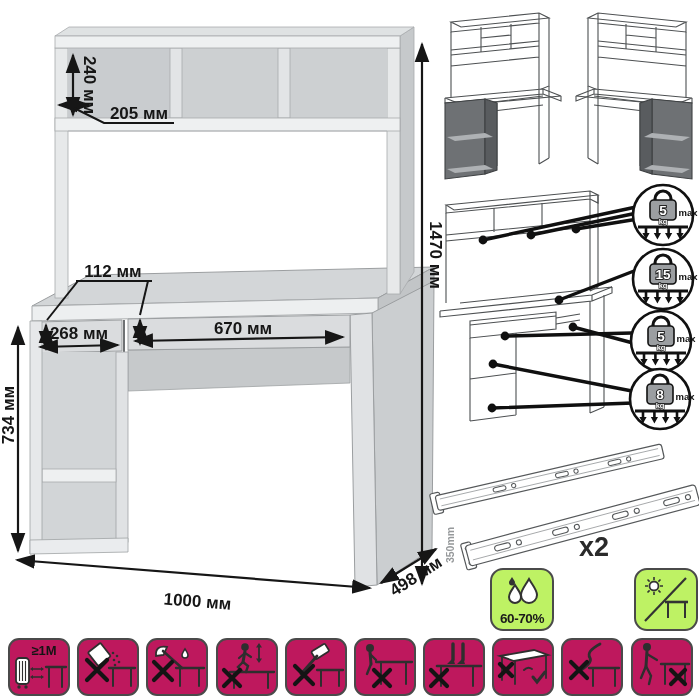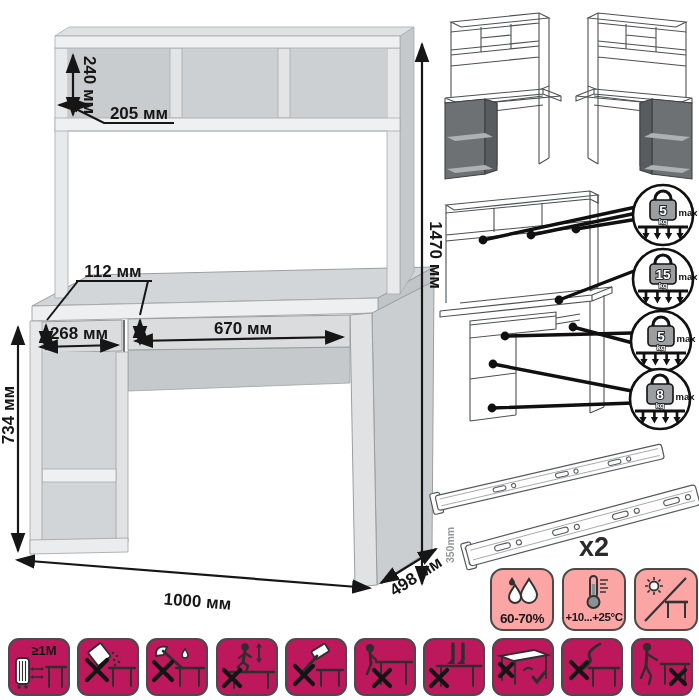--- a/index.html
+++ b/index.html
@@ -9,21 +9,21 @@
   .dim{font:700 17px "Liberation Sans",sans-serif;fill:#161616;}
   .dimline{stroke:#161616;stroke-width:2.2;fill:none;}
   .leader{stroke:#161616;stroke-width:2;fill:none;}
   .lineart{stroke:#4d5052;stroke-width:1.1;fill:#ffffff;}
   .lineart-n{stroke:#4d5052;stroke-width:1.1;fill:none;}
   .callout-line{stroke:#101010;stroke-width:3.4;stroke-linecap:round;}
   .wval{font:700 13.5px "Liberation Sans",sans-serif;fill:#ffffff;stroke:#222;stroke-width:2px;paint-order:stroke;text-anchor:middle;}
   .wkg{font:700 7.5px "Liberation Sans",sans-serif;fill:#ffffff;stroke:#222;stroke-width:1.6px;paint-order:stroke;text-anchor:middle;}
   .wmax{font:700 9.5px "Liberation Sans",sans-serif;fill:#111;}
   .envbox{position:absolute;top:568px;width:64px;height:63px;border:2.2px solid #4a4a4a;border-radius:13px;
-          background:#fca5a5;box-sizing:border-box;display:flex;flex-direction:column;align-items:center;
+          background:#bef264;box-sizing:border-box;display:flex;flex-direction:column;align-items:center;
           justify-content:flex-start;padding-top:4px;}
   .envlabel{font:700 13.5px "Liberation Sans",sans-serif;color:#1a1a1a;letter-spacing:-0.4px;margin-top:1px;}
   .picto{position:absolute;top:638px;width:62px;height:58px;border:2.2px solid #4a4a4a;border-radius:11px;
          background:#be185d;box-sizing:border-box;}
   .picto svg{left:0;top:0;}
   .xmark{stroke:#141414;stroke-width:4.2;stroke-linecap:round;}
   .pline{stroke:#2e2e2e;fill:none;stroke-linecap:round;}
   .ptext{font:700 13px "Liberation Sans",sans-serif;fill:#141414;text-anchor:middle;}
   .slide-label{font:600 10.5px "Liberation Sans",sans-serif;fill:#96999b;text-anchor:middle;}
   .qty{font:600 27px "Liberation Sans",sans-serif;fill:#2a2a2a;text-anchor:middle;}
@@ -275,29 +275,20 @@
   </svg>
 
   <div class="envbox" style="left:490px">
     <svg style="position:static" width="42" height="36" viewBox="0 0 42 36">
       <path d="M11,3 c-1.5,2.5 -3,4 -3,5.5 a3,3 0 0 0 6,0 c0,-1.5 -1.5,-3 -3,-5.5 Z" fill="#333"></path>
       <path d="M14,11 c-3,5 -6,8 -6,12 a6,6 0 0 0 12,0 c0,-4 -3,-7 -6,-12 Z" fill="#fff" stroke="#333" stroke-width="2"></path>
       <path d="M28,5 c-4,7 -8,11 -8,16 a8,8 0 0 0 16,0 c0,-5 -4,-9 -8,-16 Z" fill="#fff" stroke="#333" stroke-width="2"></path>
     </svg>
     <div class="envlabel">60-70%</div>
   </div>
-  <div class="envbox" style="left:562px">
-    <svg style="position:static" width="42" height="36" viewBox="0 0 42 36">
-      <line x1="20.5" y1="10" x2="20.5" y2="25" stroke="#8d9093" stroke-width="3.4"></line>
-      <rect x="17" y="2" width="7" height="22" rx="3.5" fill="none" stroke="#333" stroke-width="2"></rect>
-      <circle cx="20.5" cy="28" r="6" fill="#8d9093" stroke="#333" stroke-width="2"></circle>
-      <path d="M27,6 h8 M27,10 h6 M27,14 h8 M27,18 h6" stroke="#333" stroke-width="1.5"></path>
-    </svg>
-    <div class="envlabel" style="font-size:11.5px">+10...+25°C</div>
-  </div>
   <div class="envbox" style="left:634px">
     <svg style="position:static" width="52" height="52" viewBox="0 0 52 52">
       <circle cx="14" cy="12" r="4.5" fill="#fff" stroke="#333" stroke-width="1.8"></circle>
       <path d="M14,3 V6 M14,18 V21 M5,12 H8 M20,12 H23 M7.5,5.5 L9.6,7.6 M18.4,16.4 L20.5,18.5 M20.5,5.5 L18.4,7.6 M9.6,16.4 L7.5,18.5" stroke="#333" stroke-width="1.6"></path>
       <path d="M25,28 H48" stroke="#333" stroke-width="2.6"></path>
       <path d="M28,28 V44 M45,28 V44" stroke="#333" stroke-width="2"></path>
       <path d="M5,47 L46,4" stroke="#333" stroke-width="2.2"></path>
     </svg>
   </div>
 

